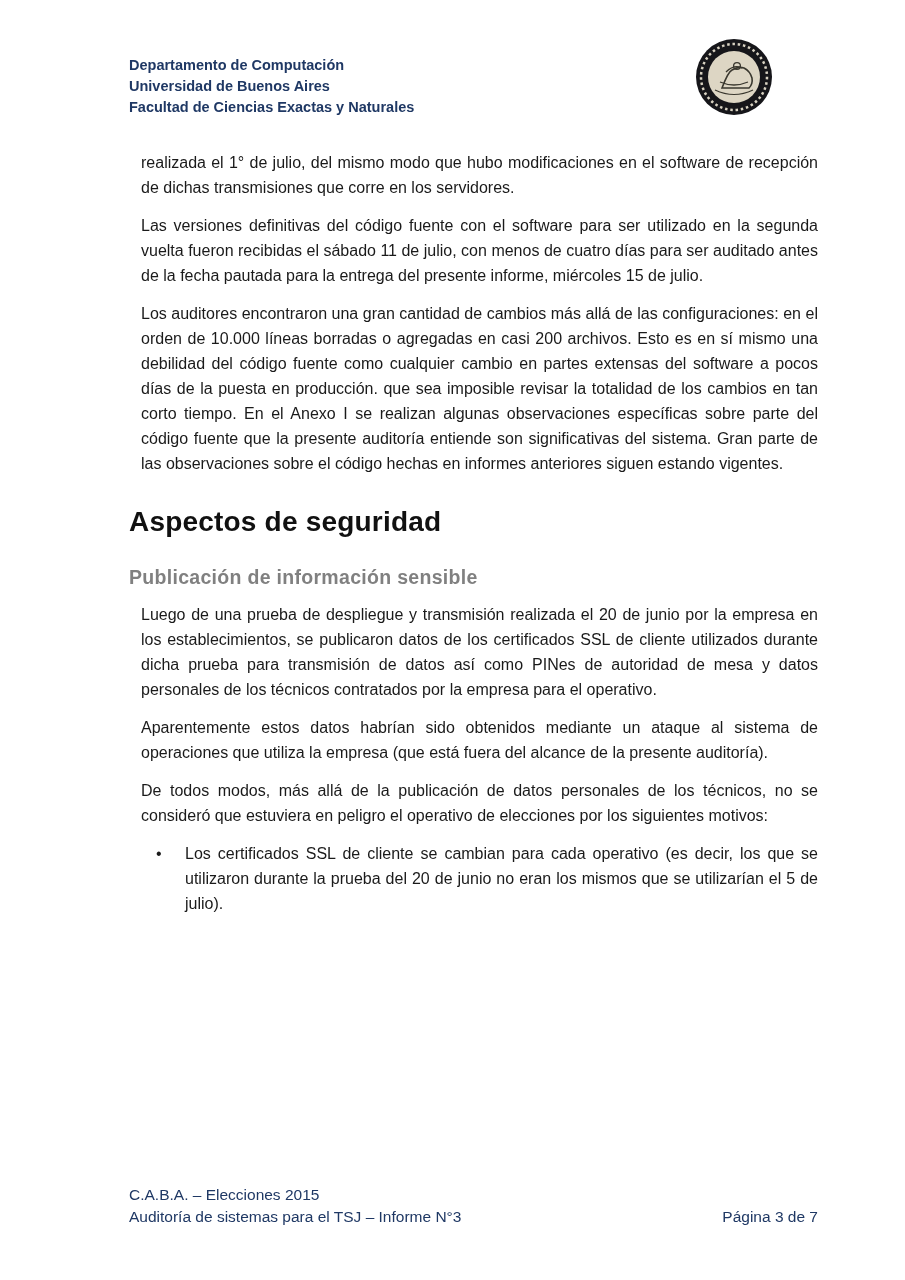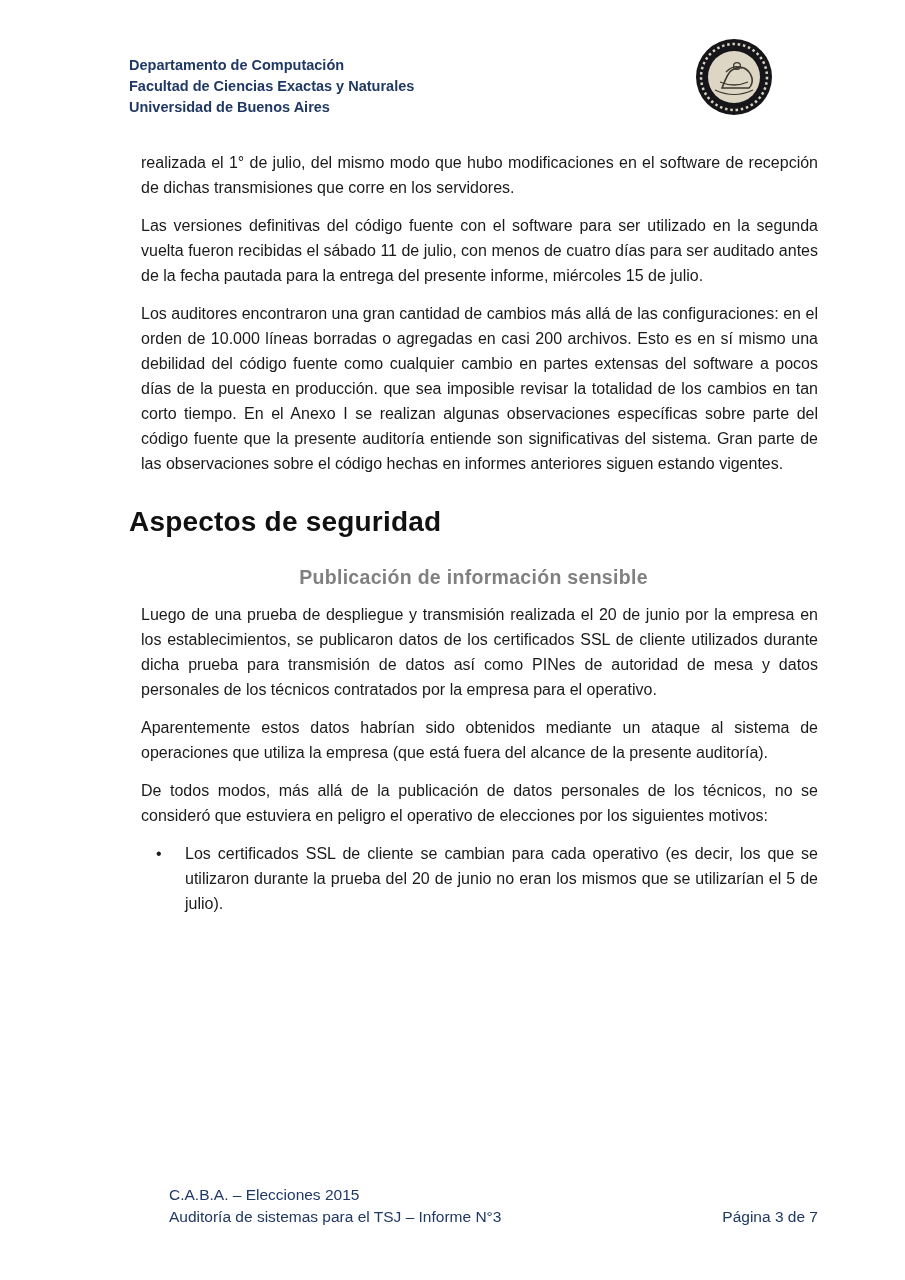--- a/index.html
+++ b/index.html
@@ -58,21 +58,20 @@
     color: #111111;
     letter-spacing: 0.2px;
   }
   h2.subsec-title {
     margin: 28px 0 13px 0;
     font-size: 19.5px;
     line-height: 24px;
     font-weight: bold;
     color: #808080;
     letter-spacing: 0.3px;
-    text-align: center;
   }
   ul.bullets {
     list-style: none;
     margin: 0;
     padding: 0;
   }
   ul.bullets li {
     position: relative;
     padding-left: 56px;
     font-size: 16px;
@@ -89,38 +88,37 @@
   }
   
   .doc-footer {
     position: absolute;
     left: 129px;
     right: 87px;
     top: 1184px;
     color: #1f3864;
     font-size: 15.5px;
     line-height: 22px;
-    margin-left: 40px;
   }
   .doc-footer .f-row2 {
     display: flex;
     justify-content: space-between;
   }
 </style>
 </head>
 <body>
 
 <div class="page">
 
   <div class="content">
 
     <div class="doc-header">
       <div class="hline">Departamento de Computación</div>
+      <div class="hline">Universidad de Buenos Aires</div>
       <div class="hline">Facultad de Ciencias Exactas y Naturales</div>
-      <div class="hline">Universidad de Buenos Aires</div>
 
       <div class="seal">
         <svg width="78" height="78" viewBox="0 0 78 78" aria-hidden="true">
           <circle cx="39" cy="39" r="38" fill="#16161a"></circle>
           <circle cx="39" cy="39" r="33" fill="none" stroke="#d8d2c2" stroke-width="2.5" stroke-dasharray="2.5 2.8"></circle>
           <circle cx="39" cy="39" r="28" fill="#16161a"></circle>
           <circle cx="39" cy="39" r="26" fill="#ddd6c4"></circle>
           <path d="M27 50 q6 -16 10 -18 q6 -4 12 -2 q6 3 8 10 q1 6 -3 10 z" fill="none" stroke="#3a382f" stroke-width="1.6"></path>
           <path d="M31 34 q8 -8 16 -4" fill="none" stroke="#3a382f" stroke-width="1.3"></path>
           <path d="M25 44 q14 6 28 0" fill="none" stroke="#3a382f" stroke-width="1.3"></path>

